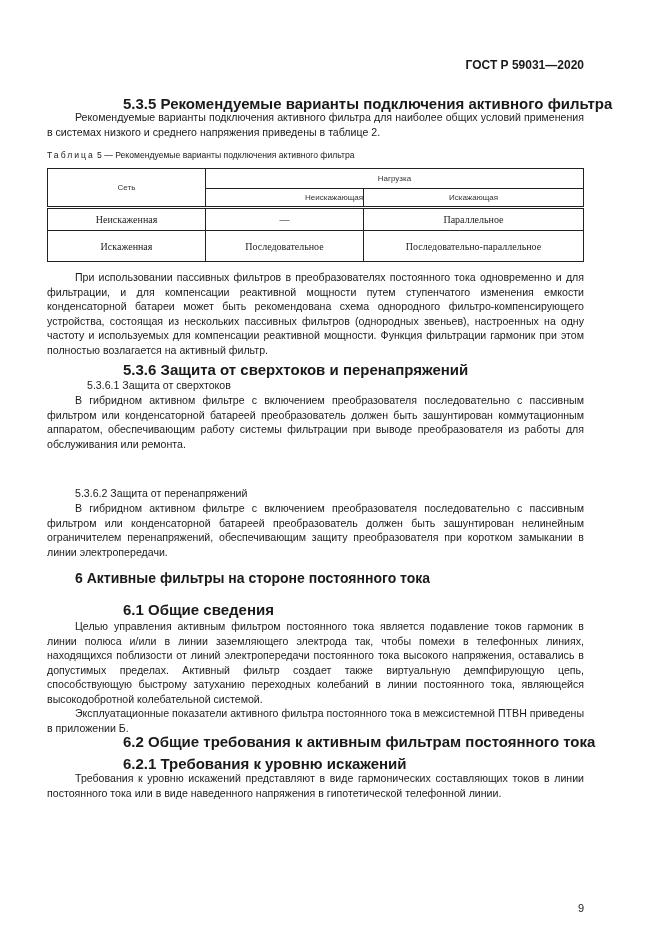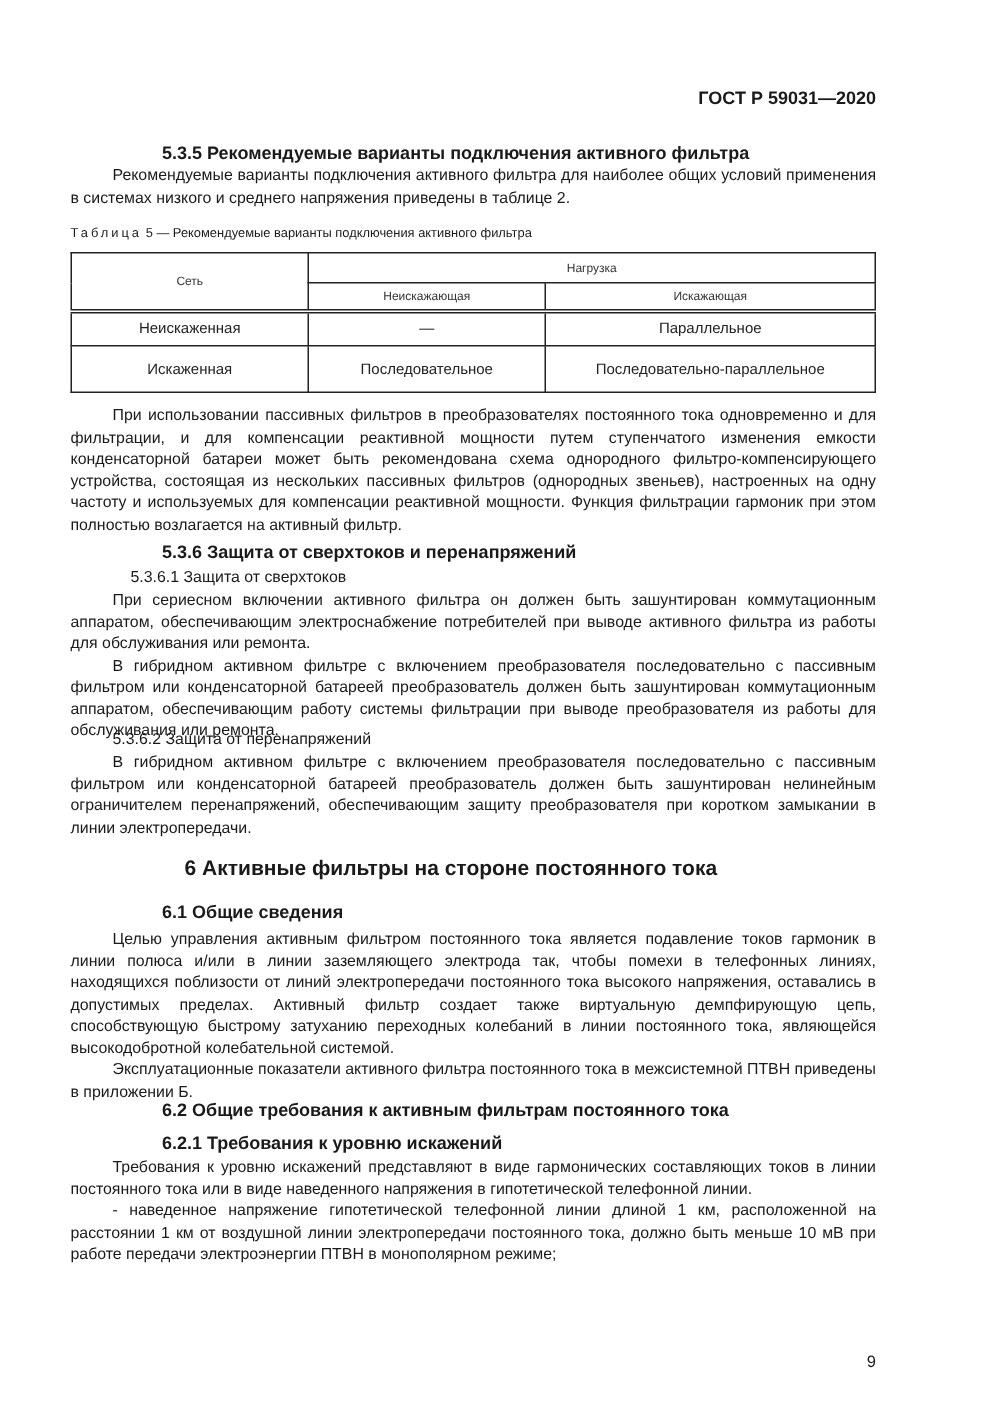--- a/index.html
+++ b/index.html
@@ -1,31 +1,31 @@
 <!DOCTYPE html>
 <html><head>
 <meta charset="utf-8">
 <style>
   html, body { margin:0; padding:0; background:#ffffff; }
   body { width:661px; height:935px; position:relative; overflow:hidden;
          font-family:"Liberation Sans", sans-serif; color:#1a1a1a; }
   .abs { position:absolute;text-align:right; }
   .hdr { right:77px; top:58px; font-weight:bold; font-size:12px; }
-  .h3 { left:75px; font-weight:bold; font-size:12px;padding-left:33px; }
-  .h2 { left:75px; font-weight:bold; font-size:14px;margin-left:48px; }
+  .h3 { left:90px; font-weight:bold; font-size:15px;padding-left:33px; }
+  .h2 { left:75px; font-weight:bold; font-size:14px; }
   .para { left:47px; width:537px; font-size:10.6px; line-height:14.5px; text-align:justify; }
   .para p { margin:0; text-indent:28px; }
   .sub { left:75px; font-size:10.6px; }
   .caption { left:47px; top:150px; font-size:8.6px; }
   .caption .sp { letter-spacing:2px; }
   table.t { position:absolute; left:47px; top:168px; width:537px; border-collapse:collapse; }
   table.t td { border:1.3px solid #222; text-align:center; padding:0; font-size:8px; color:#333; }
   table.t tr.r1 td { height:19px; }
   table.t tr.r2 td { height:17px; }
-  table.t tr.d td { font-size:10px; color:#222; }
+  table.t tr.d td { font-size:10px; color:#222;font-family:Liberation Serif, serif; }
   table.t tr.r3 td { height:21px; border-top:3px double #222; }
   table.t tr.r4 td { height:30px; }
   .pnum { right:77px; top:902px; font-size:11px; }
 </style>
 </head>
 <body>
 
 <div class="abs hdr">ГОСТ Р 59031—2020</div>
 
 <div class="abs h3" style="top:95px;">5.3.5 Рекомендуемые варианты подключения активного фильтра</div>
@@ -37,21 +37,21 @@
   <span class="sp">Таблица</span><span> 5 — Рекомендуемые варианты подключения активного фильтра</span>
 </div>
 
 <table class="t">
   <tbody>
       <tr class="r1">
     <td rowspan="2" style="width:157px;text-align:center;">Сеть</td>
     <td colspan="2">Нагрузка</td>
   </tr>
   <tr class="r2">
-    <td style="width:157px;">Неискажающая</td>
+    <td style="width:157px;text-align:right;">Неискажающая</td>
     <td>Искажающая</td>
   </tr>
   <tr class="r3 d">
     <td>Неискаженная</td>
     <td>—</td>
     <td>Параллельное</td>
   </tr>
   <tr class="r4 d">
     <td>Искаженная</td>
     <td>Последовательное</td>
@@ -60,35 +60,33 @@
 </tbody>
   </table>
 
 <div class="abs para" style="top:270px;">
   <p>При использовании пассивных фильтров в преобразователях постоянного тока одновременно и для фильтрации, и для компенсации реактивной мощности путем ступенчатого изменения емкости конденсаторной батареи может быть рекомендована схема однородного фильтро-компенсирующего устройства, состоящая из нескольких пассивных фильтров (однородных звеньев), настроенных на одну частоту и используемых для компенсации реактивной мощности. Функция фильтрации гармоник при этом полностью возлагается на активный фильтр.</p>
 </div>
 
 <div class="abs h3" style="top:361px;">5.3.6 Защита от сверхтоков и перенапряжений</div>
 <div class="abs sub" style="top:379px;padding-left:12px;">5.3.6.1 Защита от сверхтоков</div>
 <div class="abs para" style="top:393px;">
-  <p>При сериесном включении активного фильтра он должен быть зашунтирован коммутационным аппаратом, обеспечивающим электроснабжение потребителей при выводе активного фильтра из работы для обслуживания или ремонта.</p>
   <p>В гибридном активном фильтре с включением преобразователя последовательно с пассивным фильтром или конденсаторной батареей преобразователь должен быть зашунтирован коммутационным аппаратом, обеспечивающим работу системы фильтрации при выводе преобразователя из работы для обслуживания или ремонта.</p>
 </div>
 <div class="abs sub" style="top:487px;">5.3.6.2 Защита от перенапряжений</div>
 <div class="abs para" style="top:501px;">
   <p>В гибридном активном фильтре с включением преобразователя последовательно с пассивным фильтром или конденсаторной батареей преобразователь должен быть зашунтирован нелинейным ограничителем перенапряжений, обеспечивающим защиту преобразователя при коротком замыкании в линии электропередачи.</p>
 </div>
 
 <div class="abs h2" style="top:570px;">6 Активные фильтры на стороне постоянного тока</div>
 <div class="abs h3" style="top:601px;">6.1 Общие сведения</div>
 <div class="abs para" style="top:619px;">
   <p>Целью управления активным фильтром постоянного тока является подавление токов гармоник в линии полюса и/или в линии заземляющего электрода так, чтобы помехи в телефонных линиях, находящихся поблизости от линий электропередачи постоянного тока высокого напряжения, оставались в допустимых пределах. Активный фильтр создает также виртуальную демпфирующую цепь, способствующую быстрому затуханию переходных колебаний в линии постоянного тока, являющейся высокодобротной колебательной системой.</p>
   <p>Эксплуатационные показатели активного фильтра постоянного тока в межсистемной ПТВН приведены в приложении Б.</p>
 </div>
 
 <div class="abs h3" style="top:733px;">6.2 Общие требования к активным фильтрам постоянного тока</div>
 <div class="abs h3" style="top:755px;">6.2.1 Требования к уровню искажений</div>
 <div class="abs para" style="top:771px;">
   <p>Требования к уровню искажений представляют в виде гармонических составляющих токов в линии постоянного тока или в виде наведенного напряжения в гипотетической телефонной линии.</p>
-  <p>- наведенное напряжение гипотетической телефонной линии длиной 1 км, расположенной на расстоянии 1 км от воздушной линии электропередачи постоянного тока, должно быть меньше 10 мВ при работе передачи электроэнергии ПТВН в монополярном режиме;</p>
 </div>
 
 <div class="abs pnum">9</div>
 
 </body></html>

